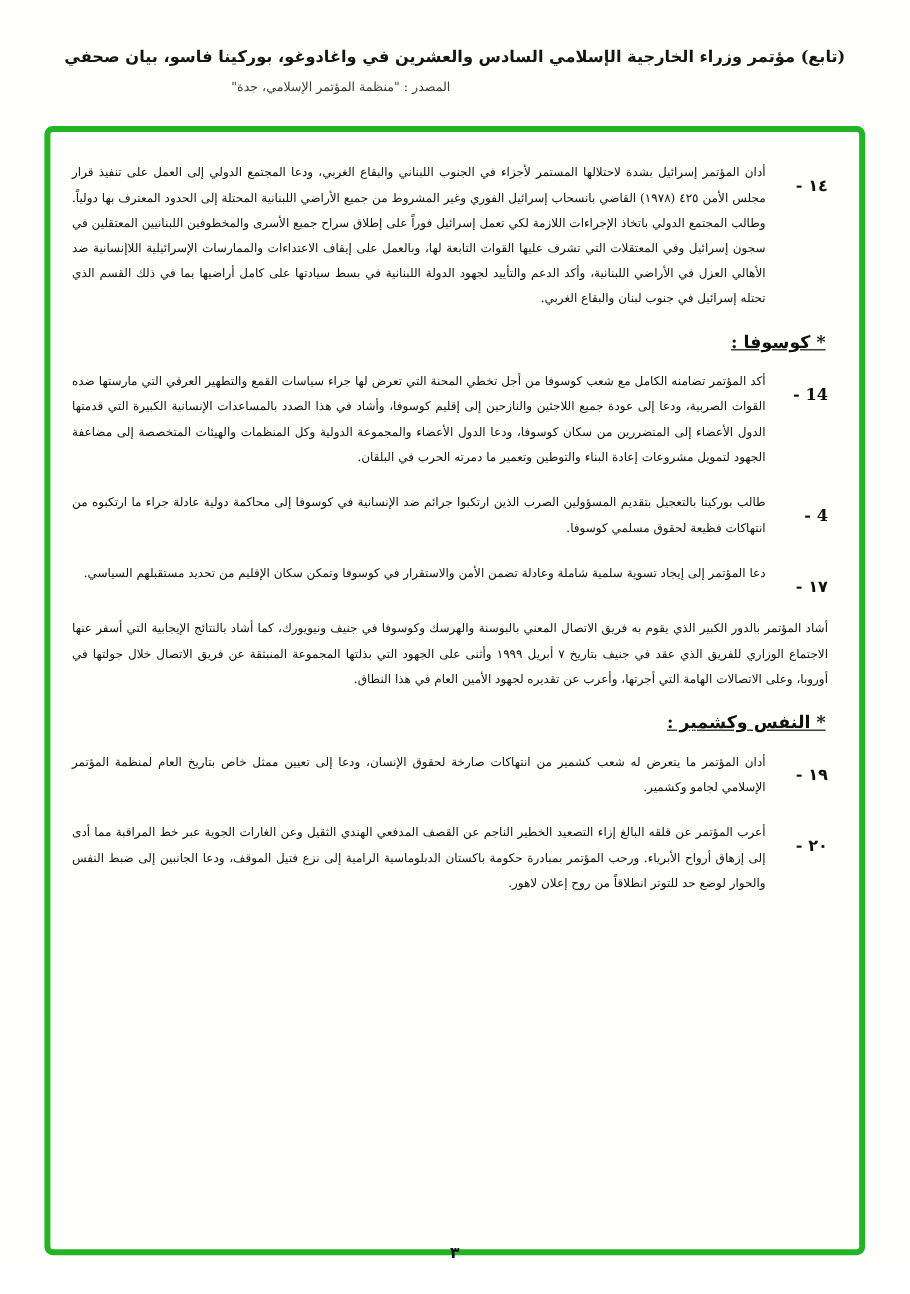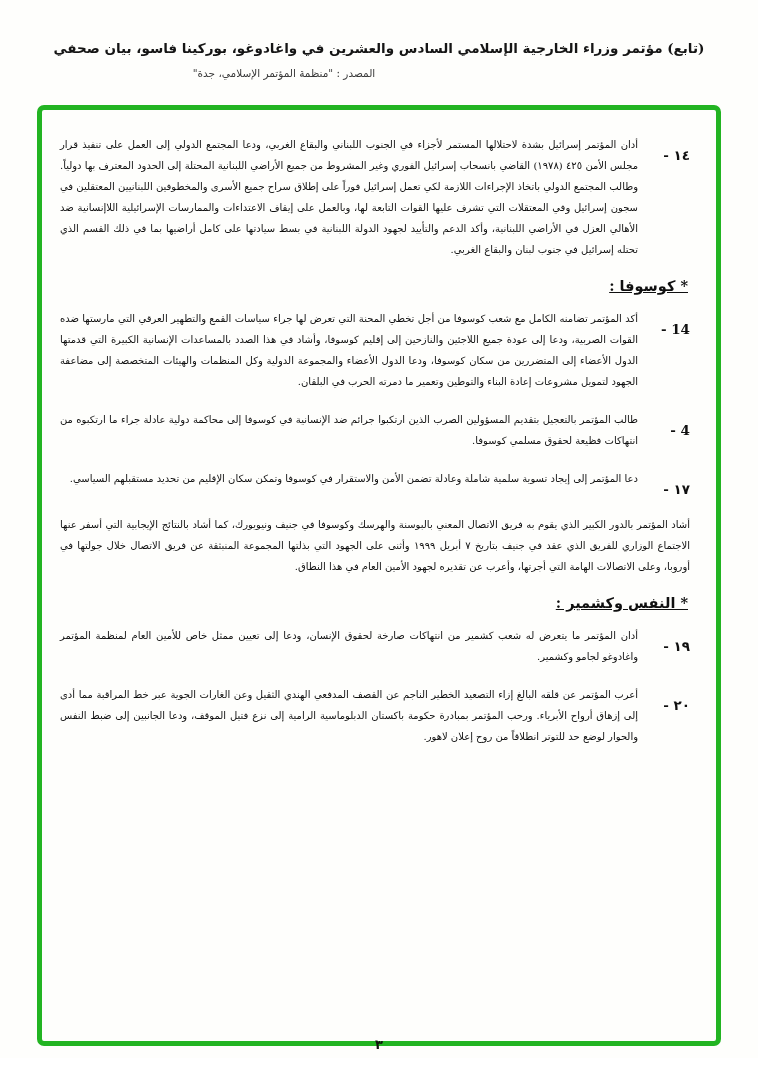--- a/index.html
+++ b/index.html
@@ -80,33 +80,33 @@
           <div class="num">١٤ -</div>
           <div class="text">أدان المؤتمر إسرائيل بشدة لاحتلالها المستمر لأجزاء في الجنوب اللبناني والبقاع الغربي، ودعا المجتمع الدولي إلى العمل على تنفيذ قرار مجلس الأمن ٤٢٥ (١٩٧٨) القاضي بانسحاب إسرائيل الفوري وغير المشروط من جميع الأراضي اللبنانية المحتلة إلى الحدود المعترف بها دولياً. وطالب المجتمع الدولي باتخاذ الإجراءات اللازمة لكي تعمل إسرائيل فوراً على إطلاق سراح جميع الأسرى والمخطوفين اللبنانيين المعتقلين في سجون إسرائيل وفي المعتقلات التي تشرف عليها القوات التابعة لها، وبالعمل على إيقاف الاعتداءات والممارسات الإسرائيلية اللاإنسانية ضد الأهالي العزل في الأراضي اللبنانية، وأكد الدعم والتأييد لجهود الدولة اللبنانية في بسط سيادتها على كامل أراضيها بما في ذلك القسم الذي تحتله إسرائيل في جنوب لبنان والبقاع الغربي.</div>
         </div>
         <div class="heading">* كوسوفا :</div>
         <div class="block">
           <div class="num">14 -</div>
           <div class="text">أكد المؤتمر تضامنه الكامل مع شعب كوسوفا من أجل تخطي المحنة التي تعرض لها جراء سياسات القمع والتطهير العرقي التي مارستها ضده القوات الصربية، ودعا إلى عودة جميع اللاجئين والنازحين إلى إقليم كوسوفا، وأشاد في هذا الصدد بالمساعدات الإنسانية الكبيرة التي قدمتها الدول الأعضاء إلى المتضررين من سكان كوسوفا، ودعا الدول الأعضاء والمجموعة الدولية وكل المنظمات والهيئات المتخصصة إلى مضاعفة الجهود لتمويل مشروعات إعادة البناء والتوطين وتعمير ما دمرته الحرب في البلقان.</div>
         </div>
         <div class="block">
           <div class="num">4 -</div>
-          <div class="text">طالب المؤتمر بالتعجيل بتقديم المسؤولين الصرب الذين ارتكبوا جرائم ضد الإنسانية في كوسوفا إلى محاكمة دولية عادلة جراء ما ارتكبوه من انتهاكات فظيعة لحقوق مسلمي كوسوفا.</div>
+          <div class="text">طالب بوركينا بالتعجيل بتقديم المسؤولين الصرب الذين ارتكبوا جرائم ضد الإنسانية في كوسوفا إلى محاكمة دولية عادلة جراء ما ارتكبوه من انتهاكات فظيعة لحقوق مسلمي كوسوفا.</div>
         </div>
         <div class="block">
           <div class="num">١٧ -</div>
           <div class="text">دعا المؤتمر إلى إيجاد تسوية سلمية شاملة وعادلة تضمن الأمن والاستقرار في كوسوفا وتمكن سكان الإقليم من تحديد مستقبلهم السياسي.</div>
         </div>
         <div class="block">
           <div class="text">أشاد المؤتمر بالدور الكبير الذي يقوم به فريق الاتصال المعني بالبوسنة والهرسك وكوسوفا في جنيف ونيويورك، كما أشاد بالنتائج الإيجابية التي أسفر عنها الاجتماع الوزاري للفريق الذي عقد في جنيف بتاريخ ٧ أبريل ١٩٩٩ وأثنى على الجهود التي بذلتها المجموعة المنبثقة عن فريق الاتصال خلال جولتها في أوروبا، وعلى الاتصالات الهامة التي أجرتها، وأعرب عن تقديره لجهود الأمين العام في هذا النطاق.</div>
         </div>
         <div class="heading">* النفس وكشمير :</div>
         <div class="block">
           <div class="num">١٩ -</div>
-          <div class="text">أدان المؤتمر ما يتعرض له شعب كشمير من انتهاكات صارخة لحقوق الإنسان، ودعا إلى تعيين ممثل خاص للأمين العام لمنظمة المؤتمر واغادوغو لجامو وكشمير.</div>
+          <div class="text">أدان المؤتمر ما يتعرض له شعب كشمير من انتهاكات صارخة لحقوق الإنسان، ودعا إلى تعيين ممثل خاص بتاريخ العام لمنظمة المؤتمر الإسلامي لجامو وكشمير.</div>
         </div>
         <div class="block">
           <div class="num">٢٠ -</div>
           <div class="text">أعرب المؤتمر عن قلقه البالغ إزاء التصعيد الخطير الناجم عن القصف المدفعي الهندي الثقيل وعن الغارات الجوية عبر خط المراقبة مما أدى إلى إزهاق أرواح الأبرياء. ورحب المؤتمر بمبادرة حكومة باكستان الدبلوماسية الرامية إلى نزع فتيل الموقف، ودعا الجانبين إلى ضبط النفس والحوار لوضع حد للتوتر انطلاقاً من روح إعلان لاهور.</div>
         </div>
       </div>
   </div>
 
   <div class="page-number">٣</div>
 

